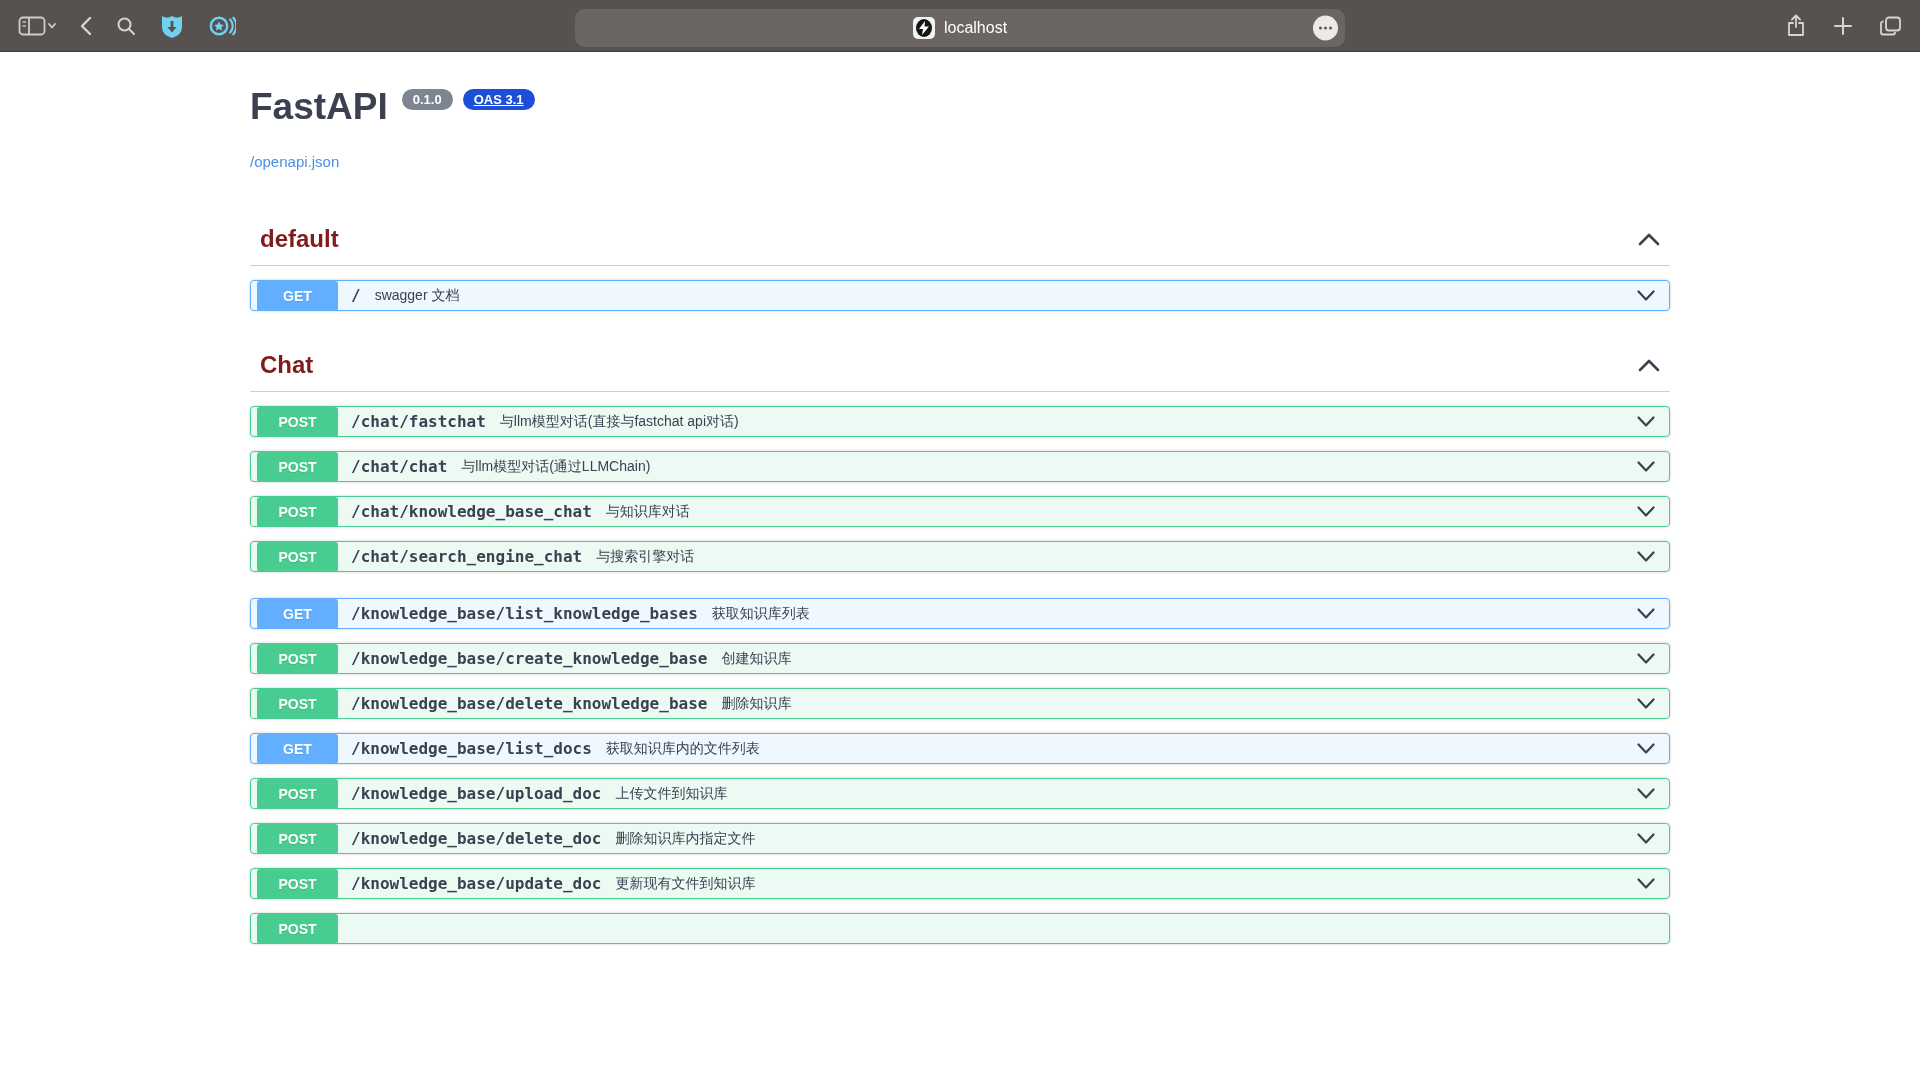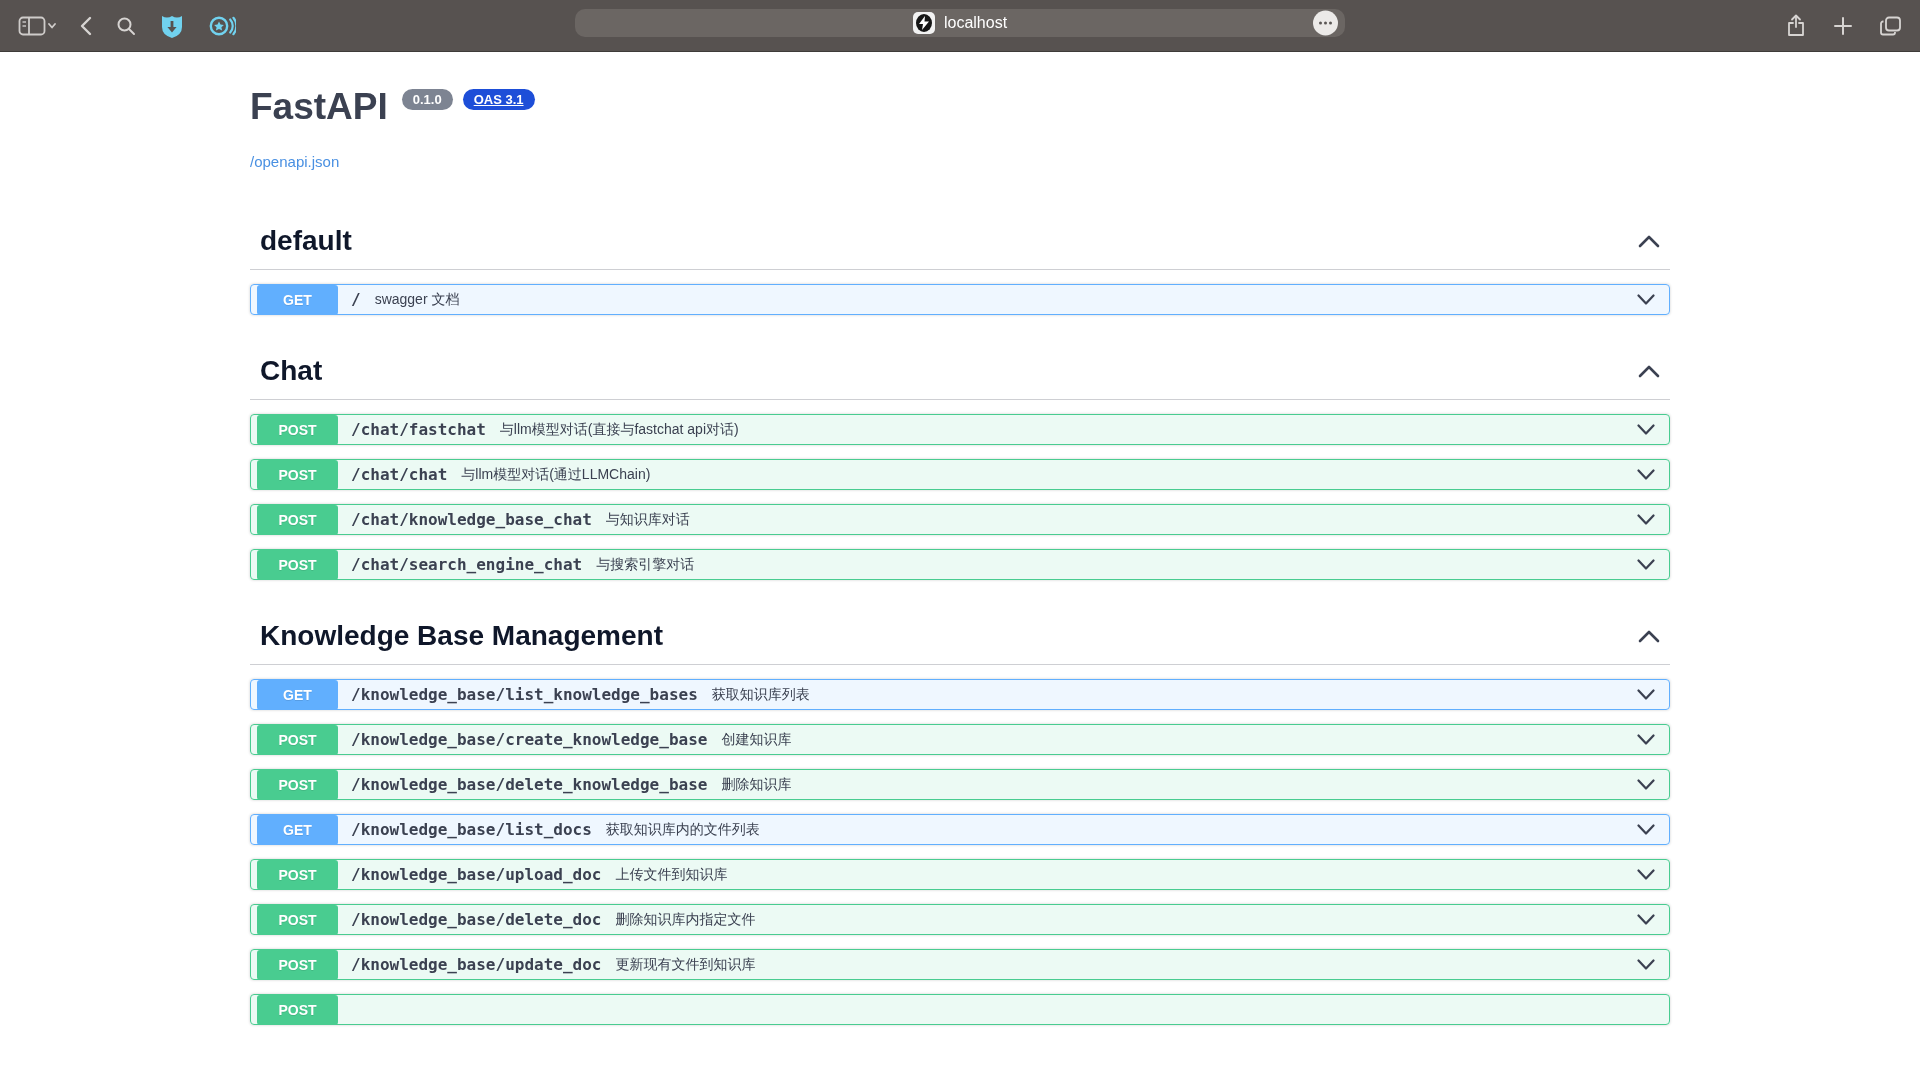--- a/index.html
+++ b/index.html
@@ -7,21 +7,21 @@
     font-family: "Liberation Sans", sans-serif; }
 
   
   .toolbar { position: relative; height: 52px; background: #575250;
     border-bottom: 1px solid rgba(0,0,0,.28); display: flex; align-items: center;
     padding: 0 18px; }
   .tb-left { display: flex; align-items: center; gap: 24px; }
   .tb-icon { display: flex; align-items: center; justify-content: center; cursor: default; }
   .tb-icon svg { display: block; }
   .addressbar { position: absolute; left: 50%; top: 9px; transform: translateX(-50%);
-    width: 770px; height: 28px; background: #6b6663; border-radius: 10px;
+    width: 770px; height: 38px; background: #6b6663; border-radius: 10px;
     display: flex; align-items: center; justify-content: center; }
   .url-wrap { display: flex; align-items: center; gap: 9px; }
   .favicon { width: 22px; height: 22px; border-radius: 5px; background: #f2f2f2;
     display: flex; align-items: center; justify-content: center; }
   .favicon .inner { width: 16px; height: 18px; border-radius: 50%; background: #151515;
     display: flex; align-items: center; justify-content: center; }
   .url-text { color: #ffffff; font-size: 16px; }
   .page-menu { position: absolute; right: 7px; top: 50%; transform: translateY(-50%);
     width: 25px; height: 25px; border-radius: 50%; background: #eceae8;
     display: flex; align-items: center; justify-content: center; gap: 2px; }
@@ -40,21 +40,21 @@
   .badge.version { background: #7d8492; }
   .badge.oas { background: #1d4ed8; text-decoration: underline; }
   .spec-link { margin-top: 25px; }
   .spec-link a { color: #4990e2; font-size: 15px; text-decoration: none; }
 
   .tag-section { margin-top: 26px; }
   .tag-section.first { margin-top: 40px; }
   .tag-header { display: flex; align-items: center; justify-content: space-between;
     padding: 14px 10px 12px 10px; border-bottom: 1px solid rgba(59,65,81,.25);
     cursor: pointer; }
-  .tag-title { font-size: 28px; font-weight: 700; color: #0f172a; }
+  .tag-title { font-size: 24px; font-weight: 700; color: #7f1d1d; }
   .chev { flex: none; }
 
   .opblock { height: 31px; margin: 14px 0 0 0; display: flex; align-items: center;
     border: 1px solid; border-radius: 4px; padding: 0 14px 0 6px;
     box-shadow: 0 0 3px rgba(0,0,0,.19); cursor: pointer; }
   .opblock .method { flex: none; min-width: 81px; text-align: center; color: #fff;
     font-weight: 700; font-size: 14px; padding: 7px 0; border-radius: 3px;
     text-shadow: 0 1px 0 rgba(0,0,0,.1); font-family: "Liberation Sans", sans-serif; }
   .opblock .path { margin-left: 13px; font-family: "DejaVu Sans Mono", monospace;
     font-weight: 700; font-size: 16px; color: #3b4151; white-space: nowrap; }
@@ -208,26 +208,20 @@
           <div class="opblock" style="border-color: rgb(73, 204, 144); background: rgba(73, 204, 144, 0.1);">
             <span class="method" style="background: rgb(73, 204, 144);">POST</span>
             <span class="path">/chat/search_engine_chat</span>
             <span class="desc">与搜索引擎对话</span>
             <svg class="chev" width="18" height="11" viewBox="0 0 18 11">
               <polyline points="1.5,1.5 9,9.5 16.5,1.5" fill="none" stroke="#3b4151" stroke-width="2.2" stroke-linecap="round" stroke-linejoin="round"></polyline>
             </svg>
           </div>
         </div>
         <div class="tag-section">
-          <div class="tag-header">
-            <span class="tag-title">Knowledge Base Management</span>
-            <svg class="chev" width="22" height="13" viewBox="0 0 22 13">
-              <polyline points="2,11 11,2 20,11" fill="none" stroke="#3b4151" stroke-width="2.6" stroke-linecap="round" stroke-linejoin="round"></polyline>
-            </svg>
-          </div>
           <div class="opblock" style="border-color: rgb(97, 175, 254); background: rgba(97, 175, 254, 0.1);">
             <span class="method" style="background: rgb(97, 175, 254);">GET</span>
             <span class="path">/knowledge_base/list_knowledge_bases</span>
             <span class="desc">获取知识库列表</span>
             <svg class="chev" width="18" height="11" viewBox="0 0 18 11">
               <polyline points="1.5,1.5 9,9.5 16.5,1.5" fill="none" stroke="#3b4151" stroke-width="2.2" stroke-linecap="round" stroke-linejoin="round"></polyline>
             </svg>
           </div>
           <div class="opblock" style="border-color: rgb(73, 204, 144); background: rgba(73, 204, 144, 0.1);">
             <span class="method" style="background: rgb(73, 204, 144);">POST</span>

